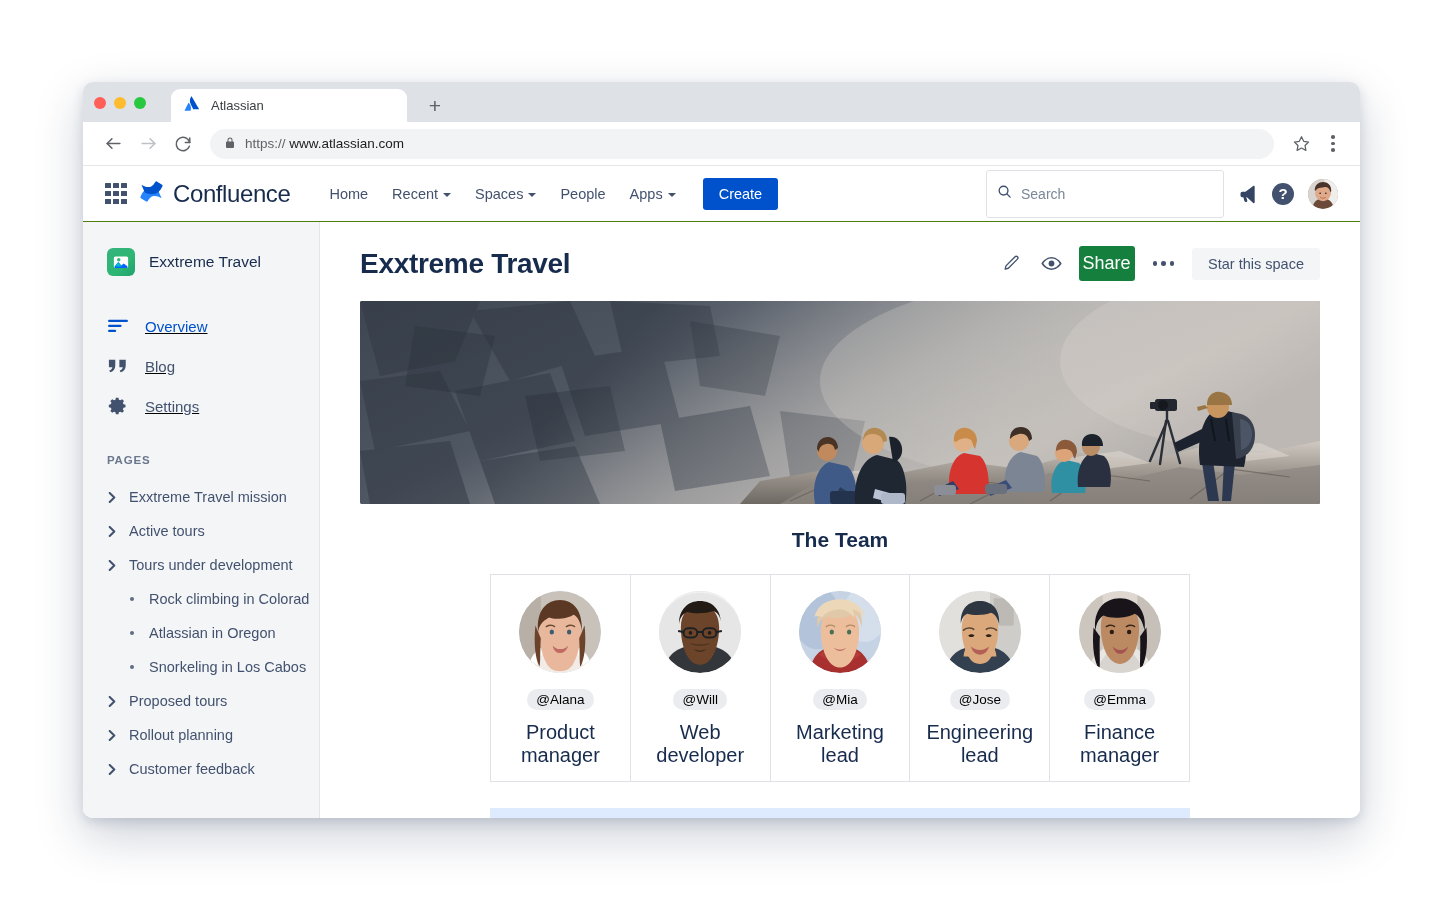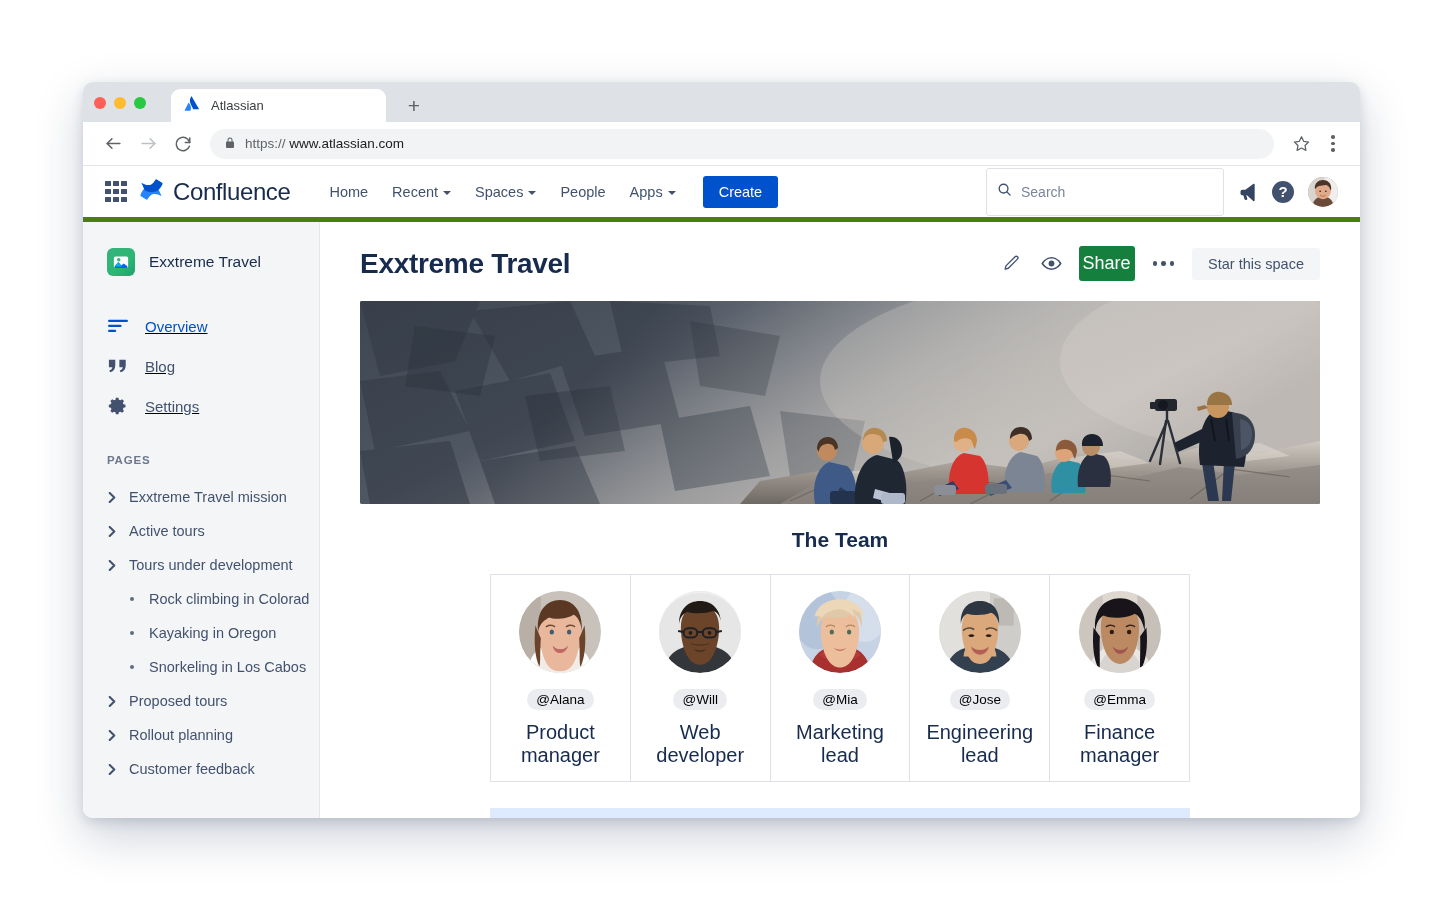--- a/index.html
+++ b/index.html
@@ -43,21 +43,21 @@
     gap: 8px;
     align-items: center;
   }
   .dot { width: 12px; height: 12px; border-radius: 50%; }
   .dot.red { background: #ff5f57; }
   .dot.yellow { background: #febc2e; }
   .dot.green { background: #28c840; }
 
   .tab {
     margin-left: 77px;
-    width: 215px;
+    width: 236px;
     height: 33px;
     background: #ffffff;
     border-radius: 9px 9px 0 0;
     display: flex;
     align-items: center;
     padding: 0 13px;
     gap: 12px;
   }
   .tab-title {
     font-size: 13px;
@@ -126,21 +126,21 @@
   }
   .kebab-btn i { width: 3.5px; height: 3.5px; border-radius: 50%; background: #5f6368; display: block; }
 
   
   .app { height: calc(736px - 40px - 44px); display: flex; flex-direction: column; background:#fff; }
 
   
   .topnav {
     height: 56px;
     background: #ffffff;
-    border-bottom: 5px solid #4d7c0f;
+    border-bottom: 1px solid #4d7c0f;
     display: flex;
     align-items: center;
     padding: 0 22px 0 20px;
     flex-shrink: 0;
   }
   .app-switcher {
     width: 26px; height: 26px;
     display: grid;
     grid-template-columns: repeat(3, 1fr);
     grid-template-rows: repeat(3, 1fr);
@@ -629,21 +629,21 @@
             <span class="bullet">
                 <i></i>
               </span>
             <span class="page-label">Rock climbing in Colorado</span>
           </div>
 
           <div class="page-item child">
             <span class="bullet">
                 <i></i>
               </span>
-            <span class="page-label">Kayaking in Oregon</span>
+            <span class="page-label">Atlassian in Oregon</span>
           </div>
 
           <div class="page-item child">
             <span class="bullet">
                 <i></i>
               </span>
             <span class="page-label">Snorkeling in Los Cabos</span>
           </div>
 
           <div class="page-item">

